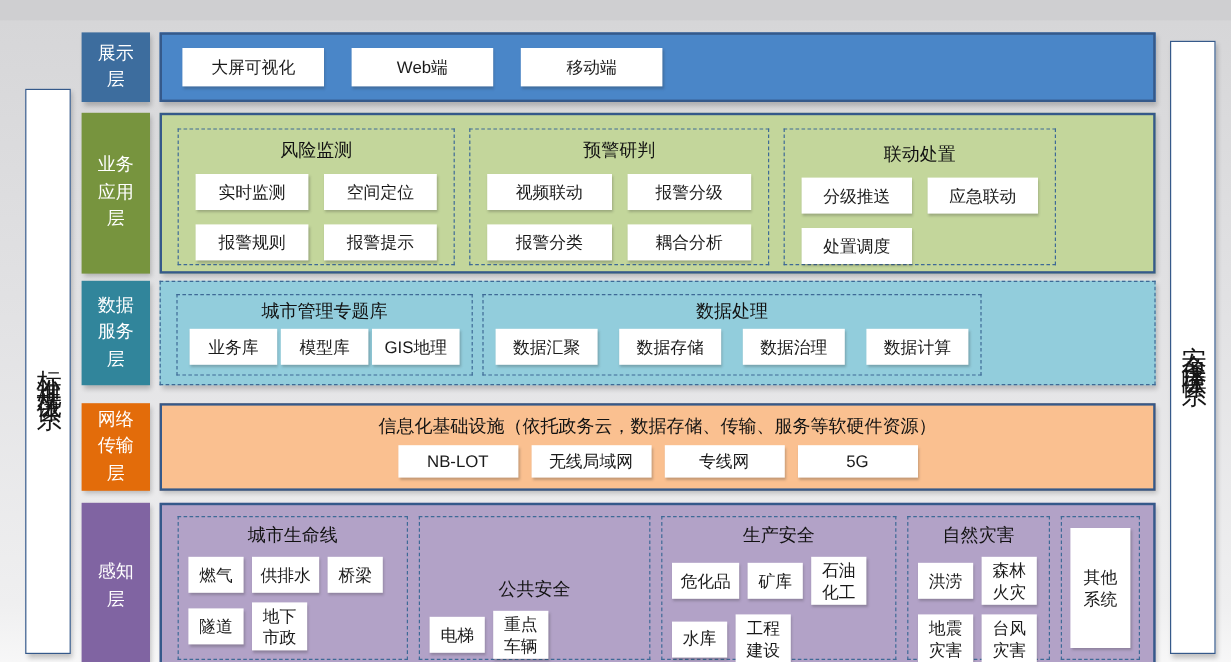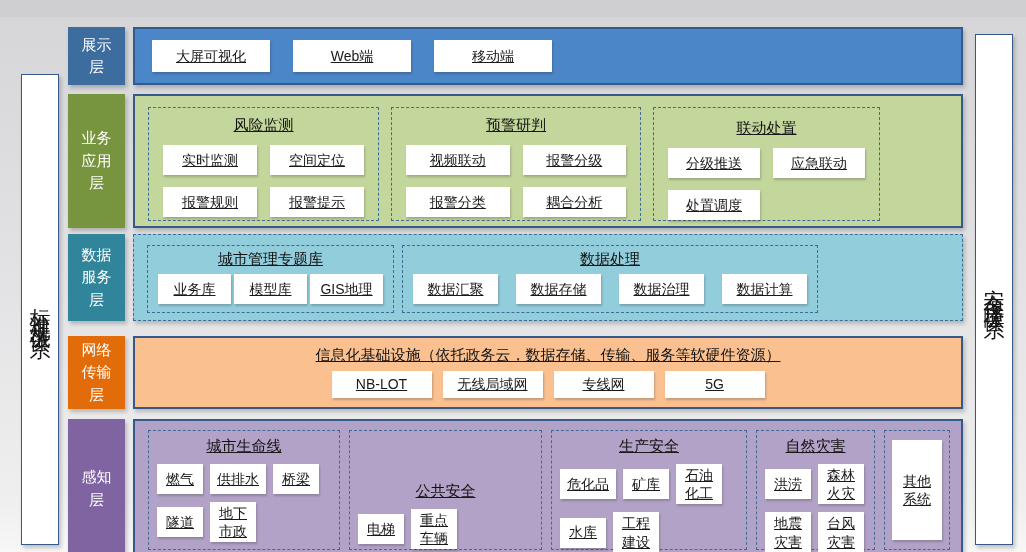--- a/index.html
+++ b/index.html
@@ -19,21 +19,21 @@
     display:flex;align-items:center;justify-content:center;text-align:center;
     color:#fff;font-size:15px;line-height:1.5;white-space:pre-line;
     box-shadow:2px 3px 4px rgba(0,0,0,.22);}
   .lab-presentation{top:10px;height:58px;background:var(--presentation-label,#3d6d9e);}
   .lab-business{top:77px;height:134px;background:var(--business-label,#77943e);}
   .lab-data{top:217px;height:87px;background:var(--data-label,#31859b);}
   .lab-network{top:319px;height:73px;background:var(--network-label,#e36c0a);}
   .lab-perception{top:402px;height:139px;background:var(--perception-label,#8064a2);}
   
   .row{position:absolute;left:133px;width:830px;box-sizing:border-box;
-    border:2px solid var(--row-border,#35598a);box-shadow:2px 3px 4px rgba(0,0,0,.2);text-decoration:underline;}
+    border:2px solid var(--row-border,#35598a);box-shadow:2px 3px 4px rgba(0,0,0,.2);}
   .row-presentation{top:10px;height:58px;background:var(--presentation-fill,#4a86c8);
     display:flex;align-items:center;gap:23px;padding-left:17px;}
   .row-business{top:77px;height:134px;background:var(--business-fill,#c3d69b);
     display:flex;gap:12px;padding:11px 0 0 13px;}
   .row-data{top:217px;height:87px;background:var(--data-fill,#92cddc);
     border:1.5px dashed var(--dashed-border,#3e6a96);
     display:flex;gap:8px;padding:10px 0 0 13px;}
   .row-network{top:319px;height:73px;background:var(--network-fill,#fac090);
     display:flex;flex-direction:column;align-items:center;padding-top:8px;gap:6px;}
   .row-perception{top:402px;height:139px;background:var(--perception-fill,#b2a2c7);

